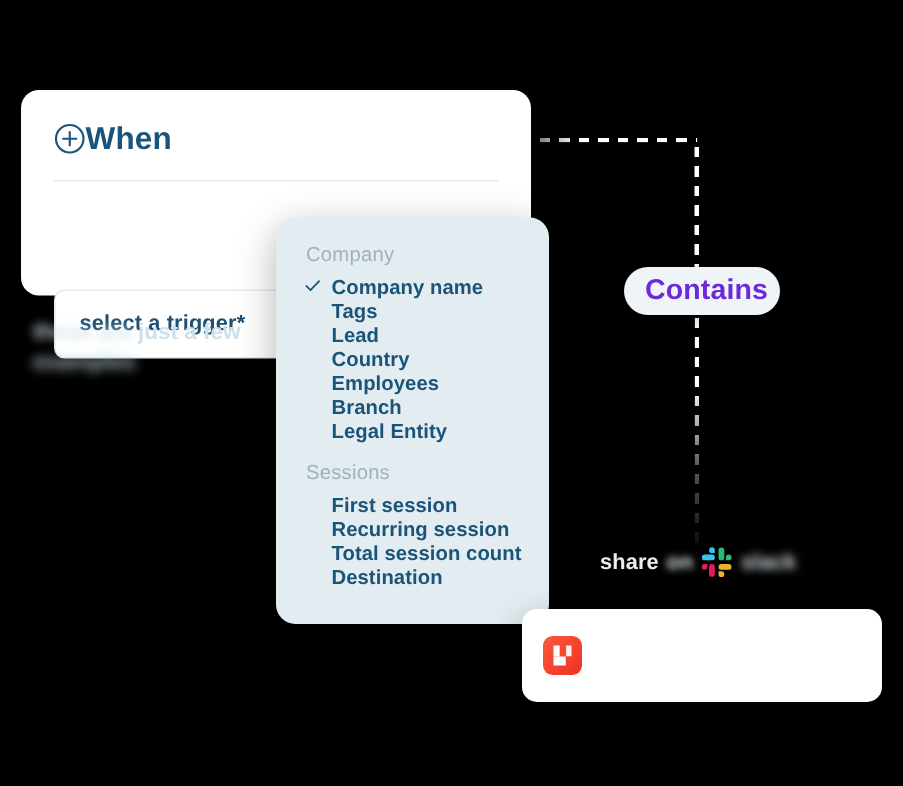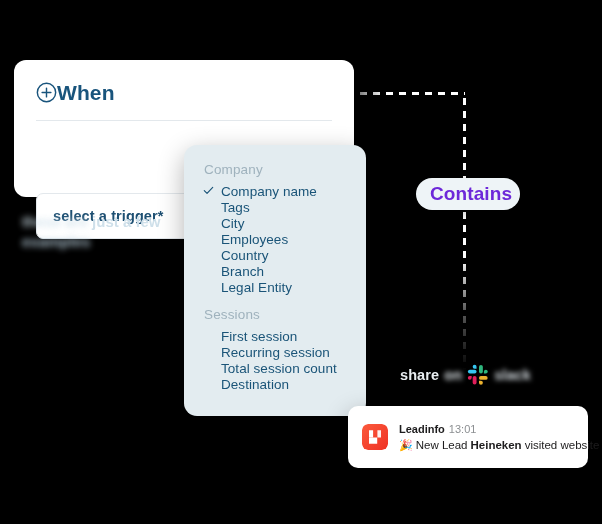--- a/index.html
+++ b/index.html
@@ -80,21 +80,21 @@
     background:#e3ecf0;border-radius:13px;
     box-shadow:0 8px 26px rgba(0,0,0,.30);
     padding:17px 0 12px 0;box-sizing:border-box;overflow:hidden;
   }
   .dd-group-label{
     font-size:13.5px;font-weight:400;color:#9fb2bd;
     padding:0 0 7px 20px;letter-spacing:.15px;
   }
   .dd-group-label.sessions{padding-top:11px;}
   .dd-item{
-    position:relative;font-size:13.5px;font-weight:400;color:#1a5478;
+    position:relative;font-size:13.5px;font-weight:700;color:#1a5478;
     padding:0 0 0 37px;height:15.6px;line-height:15.6px;margin-bottom:0.4px;
     letter-spacing:.05px;white-space:nowrap;
   }
   .dd-check{
     position:absolute;left:19px;top:1px;width:11px;height:11px;display:block;
   }
 
   
   #contains-pill{
     position:absolute;left:416px;top:178px;width:104px;height:32px;
@@ -183,27 +183,27 @@
     <div class="dd-item">
       <svg class="dd-check" viewBox="0 0 12 12">
         <path d="M1.4 6.2 L4.4 9.2 L10.6 2.6" fill="none" stroke="#1a5478" stroke-width="1.25" stroke-linecap="round" stroke-linejoin="round"></path>
       </svg>
       <span>Company name</span>
     </div>
     <div class="dd-item">
       <span>Tags</span>
     </div>
     <div class="dd-item">
-      <span>City</span>
+      <span>Lead</span>
+    </div>
+    <div class="dd-item">
+      <span>Country</span>
     </div>
     <div class="dd-item">
       <span>Employees</span>
-    </div>
-    <div class="dd-item">
-      <span>Country</span>
     </div>
     <div class="dd-item">
       <span>Branch</span>
     </div>
     <div class="dd-item">
       <span>Legal Entity</span>
     </div>
 
     <div class="dd-group-label sessions">Sessions</div>
 
@@ -253,26 +253,15 @@
         <linearGradient id="liGrad" x1="0" y1="0" x2="1" y2="1">
           <stop offset="0%" stop-color="#fb5a3c"></stop>
           <stop offset="100%" stop-color="#ef3124"></stop>
         </linearGradient>
       </defs>
       <rect x="0" y="0" width="26" height="26" rx="6" fill="url(#liGrad)"></rect>
       <path d="M7 6.3h4.1v7.3H7z" fill="#ffffff"></path>
       <path d="M11.1 13.6h4.1v6.1h-8.2v-6.1z" fill="#ffffff"></path>
       <path d="M15.4 6.3h3.6v7.2h-3.6z" fill="#ffffff" opacity="0.92"></path>
     </svg>
-    <div id="notif-text">
-      <div id="notif-line1">
-        <span id="notif-app">Leadinfo</span><span id="notif-time">13:01</span>
-      </div>
-      <div id="notif-line2">
-        <span id="notif-emoji">🎉</span>
-        <span>New Lead</span>
-        <span id="notif-company">Heineken</span>
-        <span>visited website</span>
-      </div>
-    </div>
   </div>
 
 </div>
 
 </body></html>

